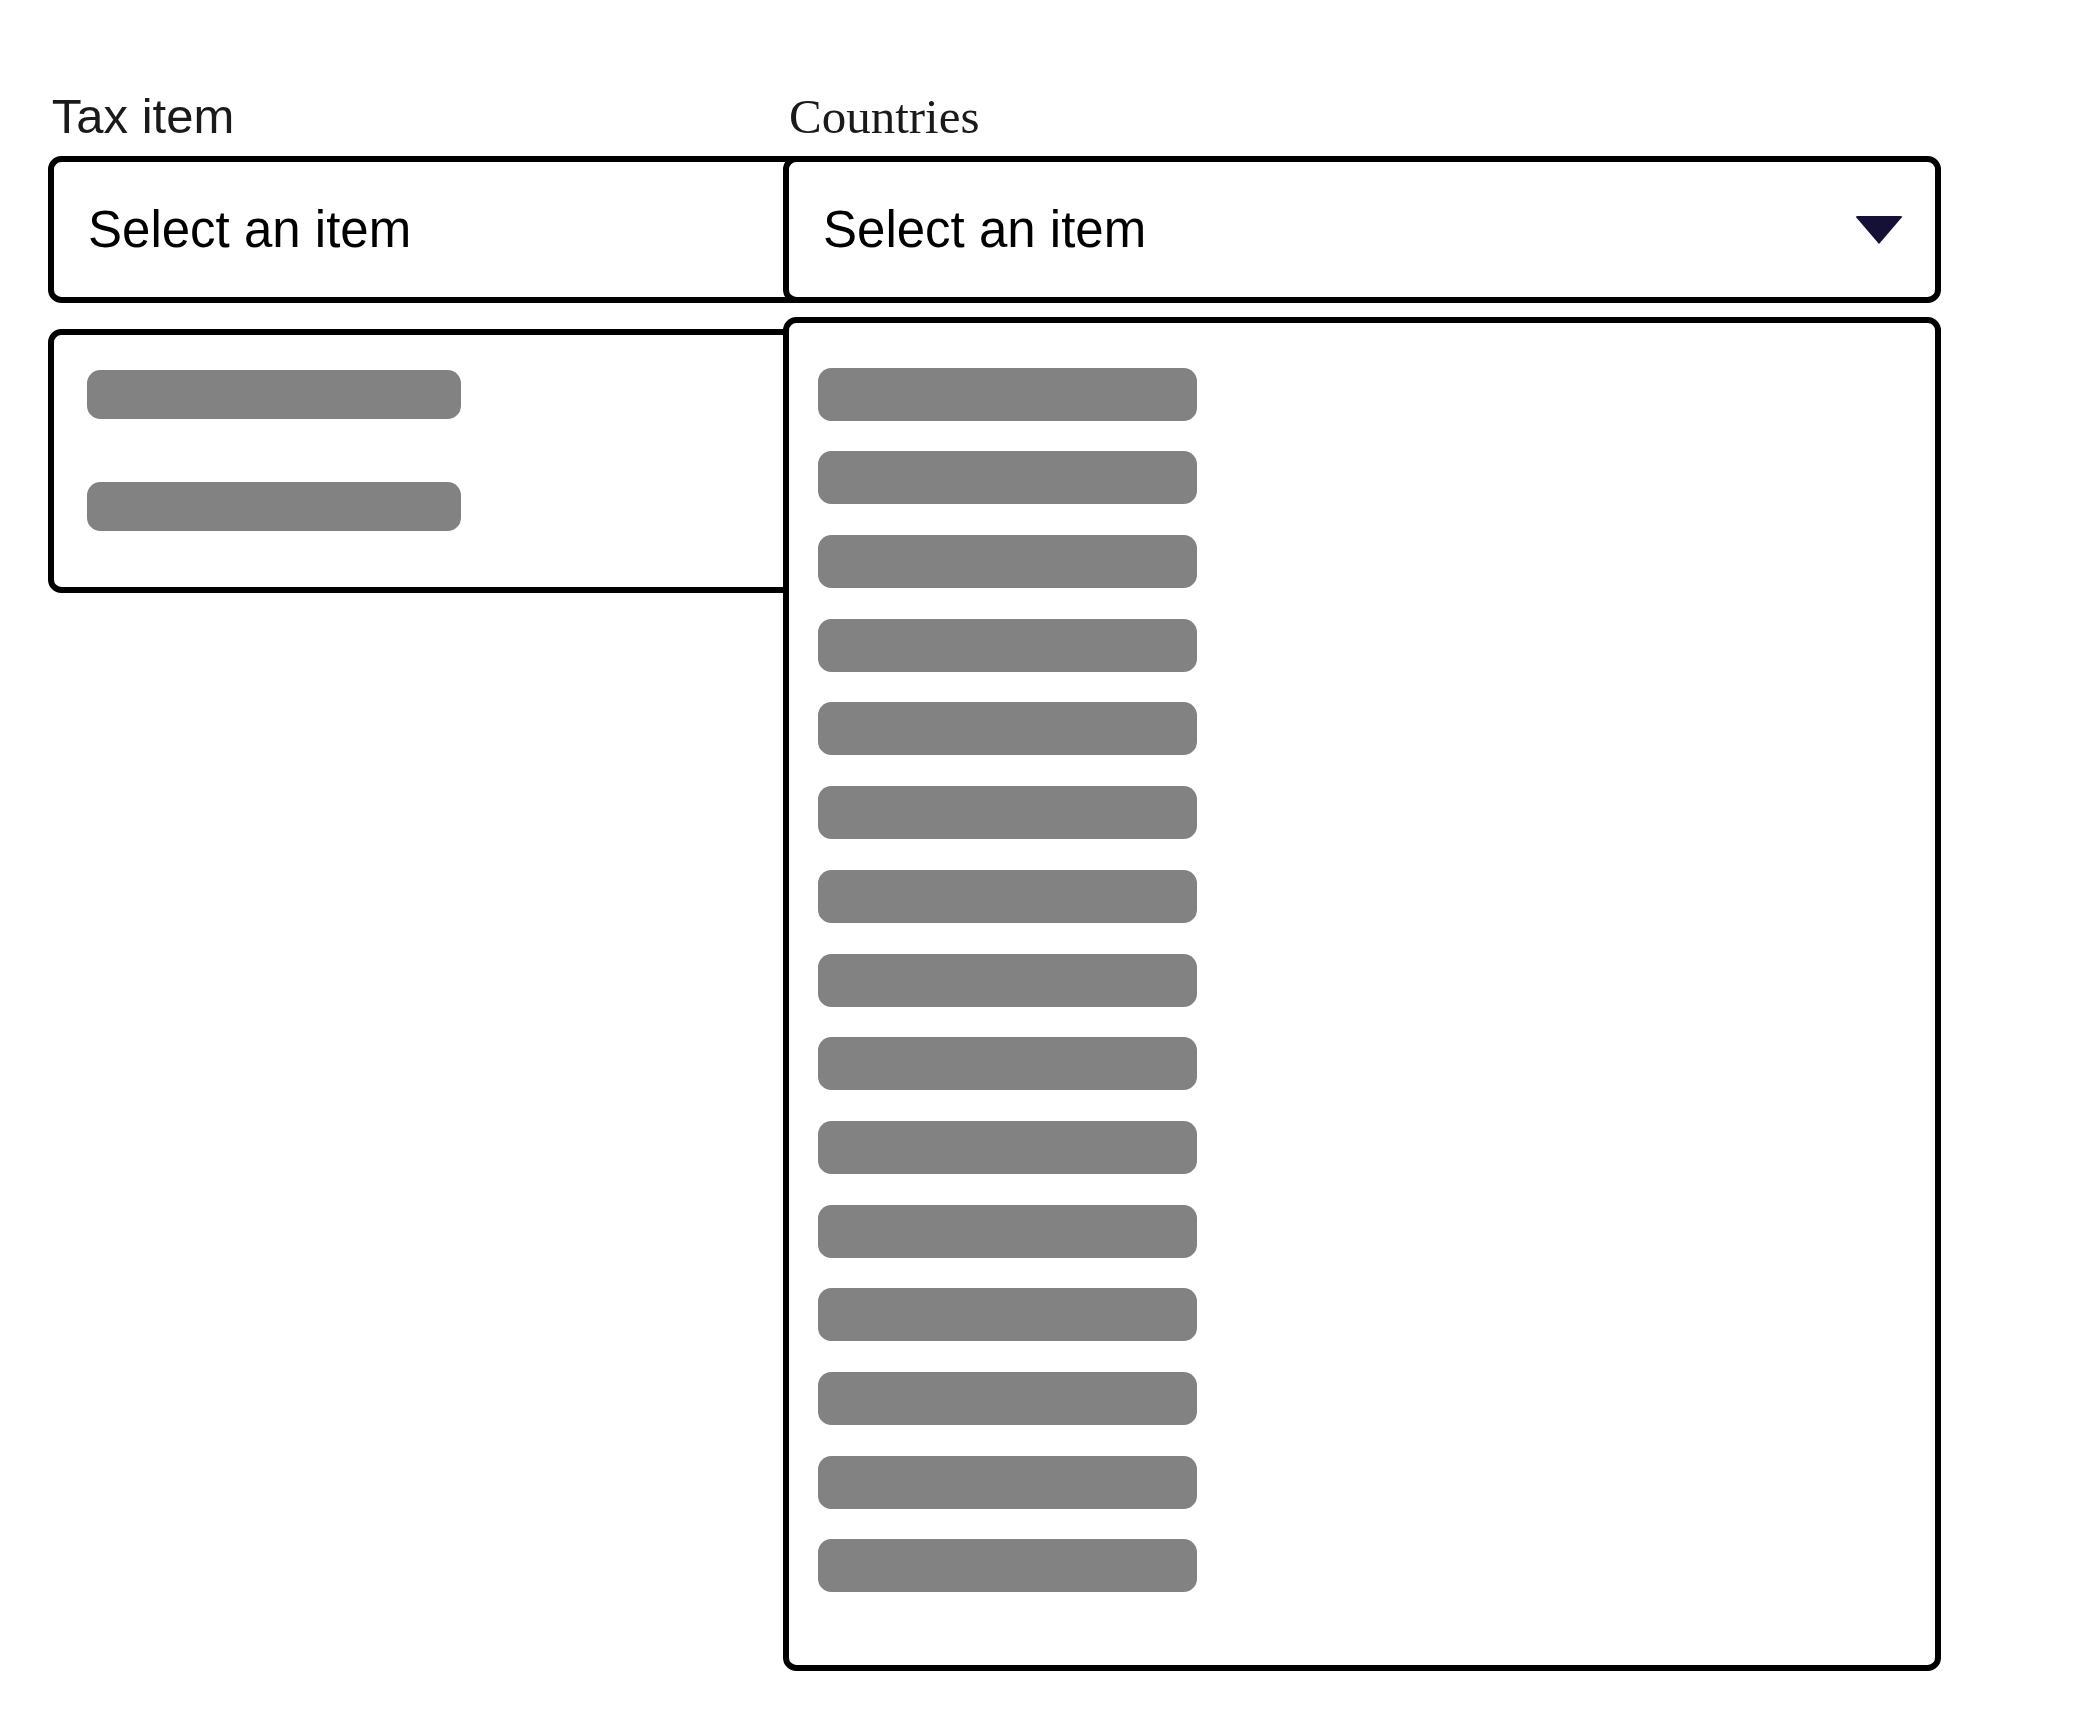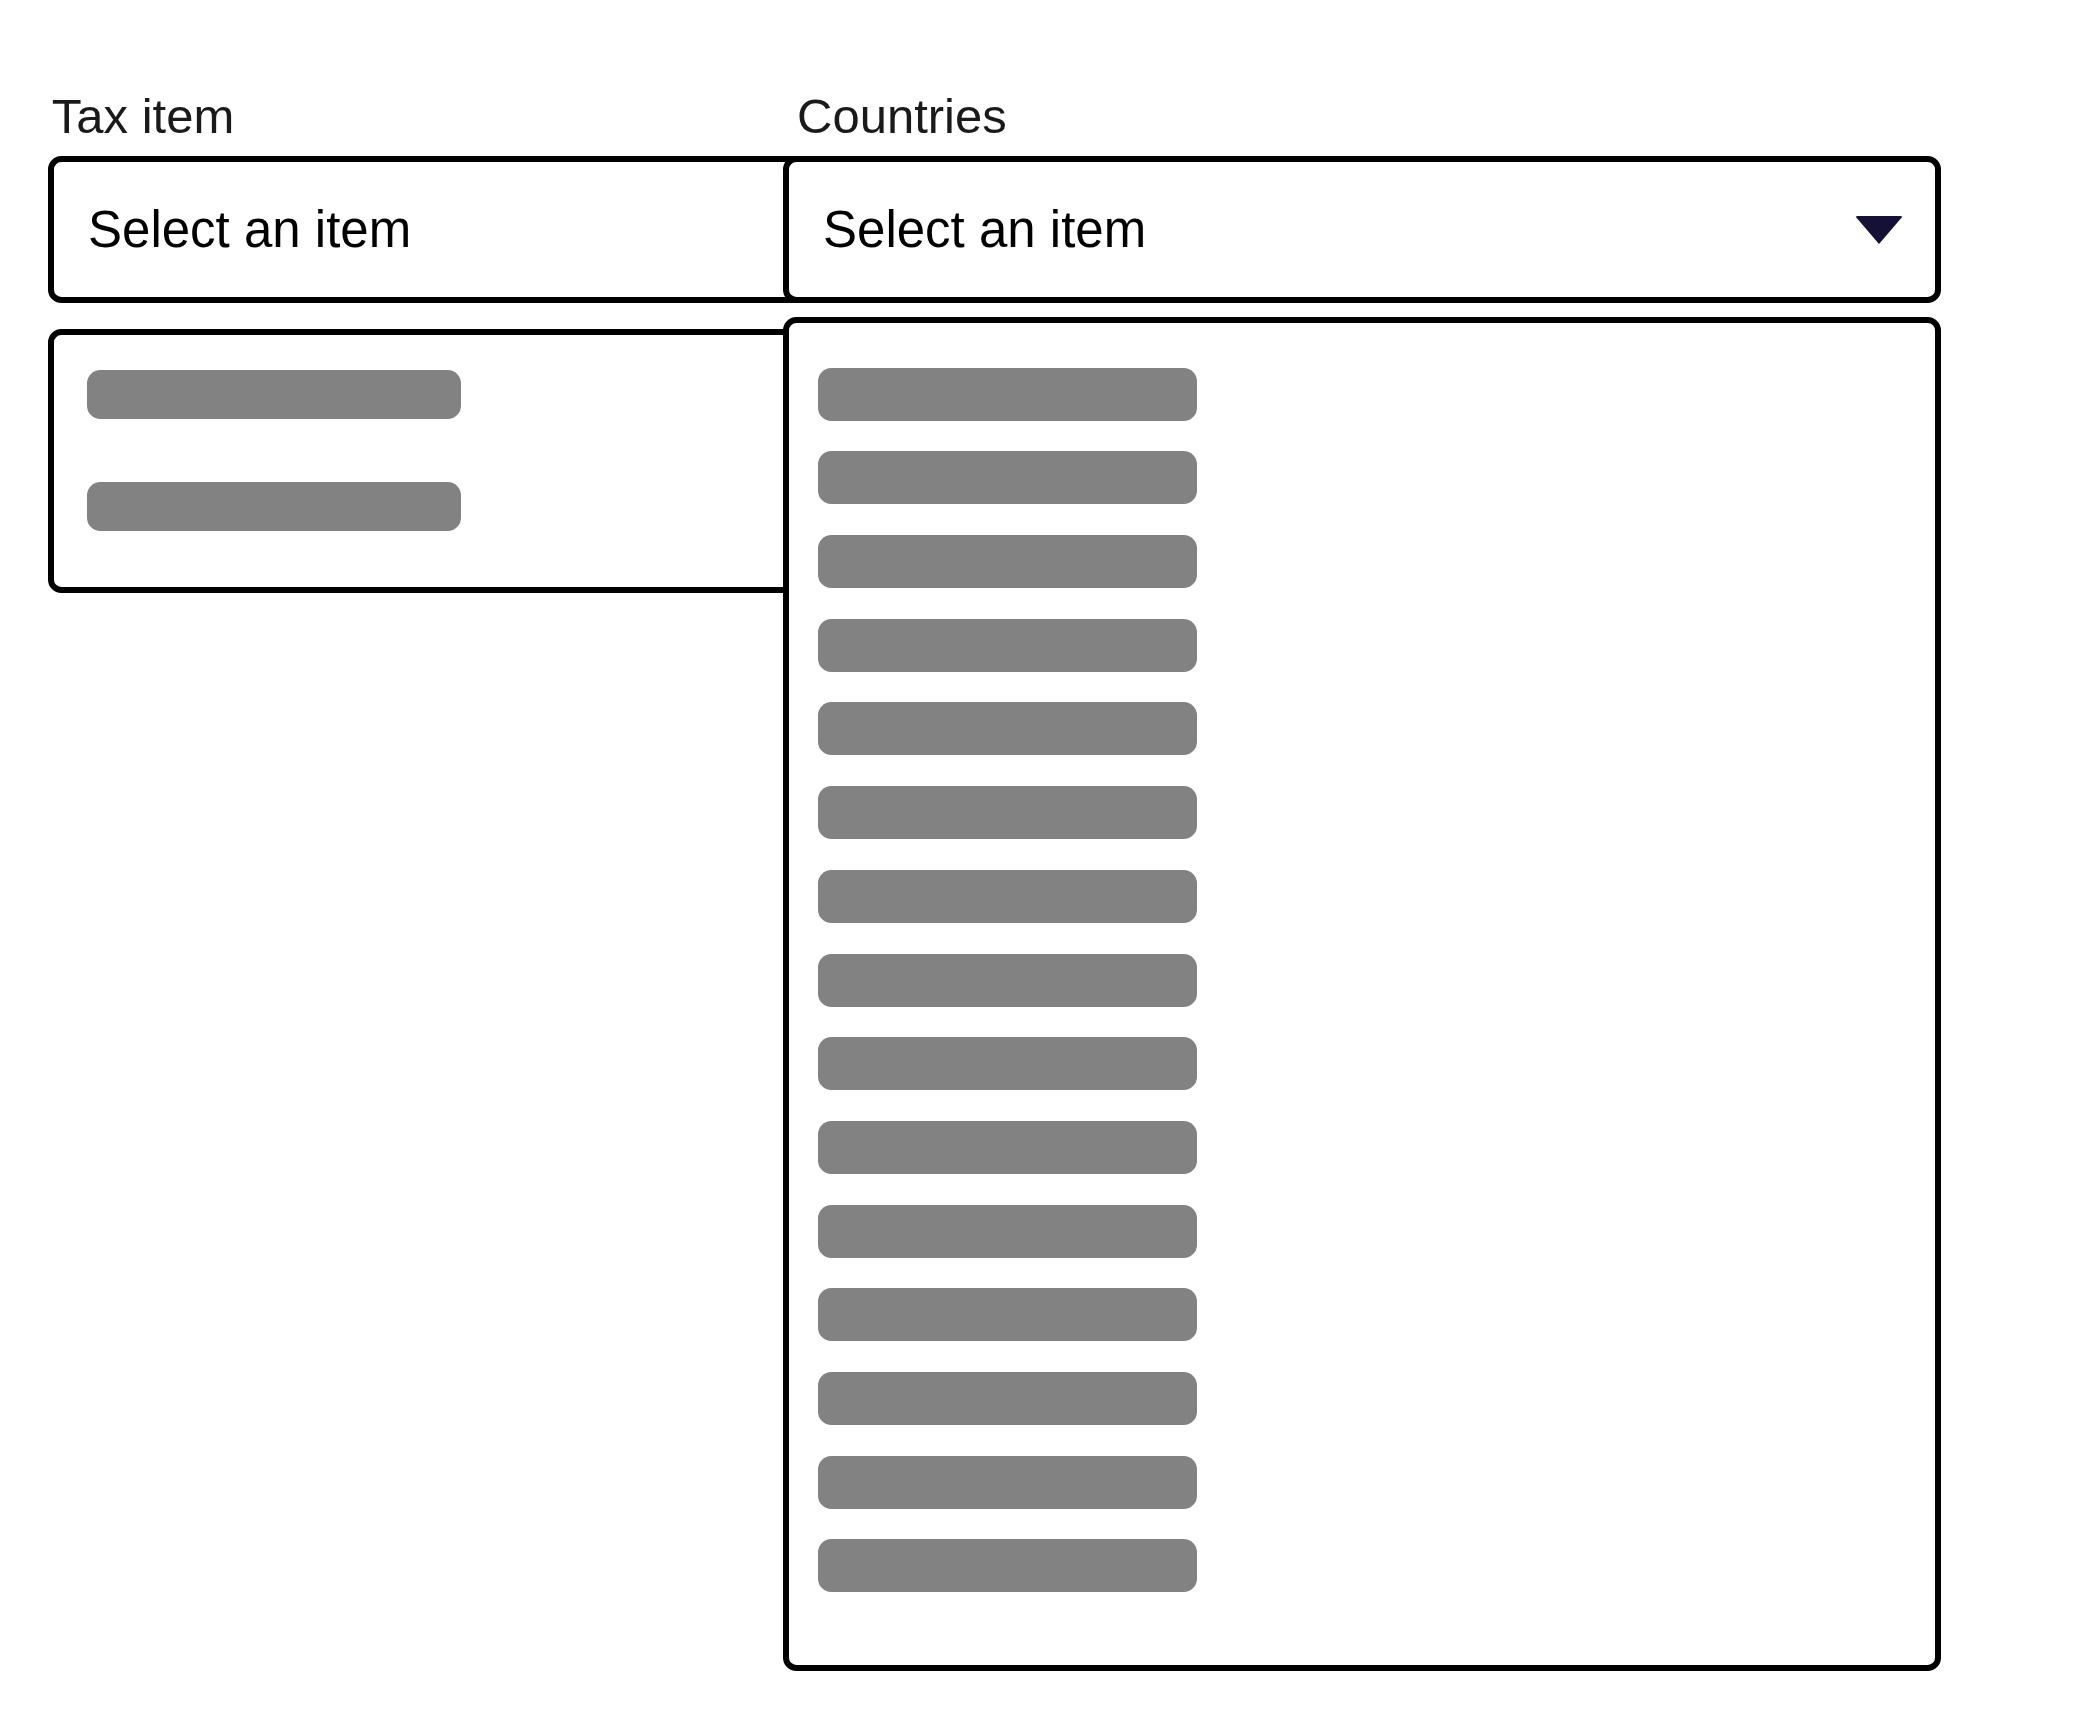--- a/index.html
+++ b/index.html
@@ -96,21 +96,21 @@
   <div class="list-panel" style="left:0; top:241px; width:963px; height:264px;">
     <div class="skeleton-rows">
       <div class="skeleton-bar" style="left:33px; top:35px; width:374px; height:49px;"></div>
       <div class="skeleton-bar" style="left:33px; top:147px; width:374px; height:49px;"></div>
     </div>
   </div>
 </div>
 
 <div class="field-group" style="left:783px; top:88px; width:1158px;">
 
-  <div class="field-label" style="position:absolute; left:14px; top:0;">Countries</div>
+  <div class="field-label" style="position:absolute; left:6px; top:0;font-family:Liberation Serif, serif;">Countries</div>
 
   <div class="select-box" style="left:0; top:68px; width:1158px; height:147px;">
     <span class="select-value">Select an item</span>
     <span class="caret"></span>
   </div>
 
   <div class="list-panel" style="left:0; top:229px; width:1158px; height:1354px;">
 
     <div class="skeleton-rows">
       <div class="skeleton-bar" style="left:28.5px; top:45px;   width:379px; height:53px;"></div>

